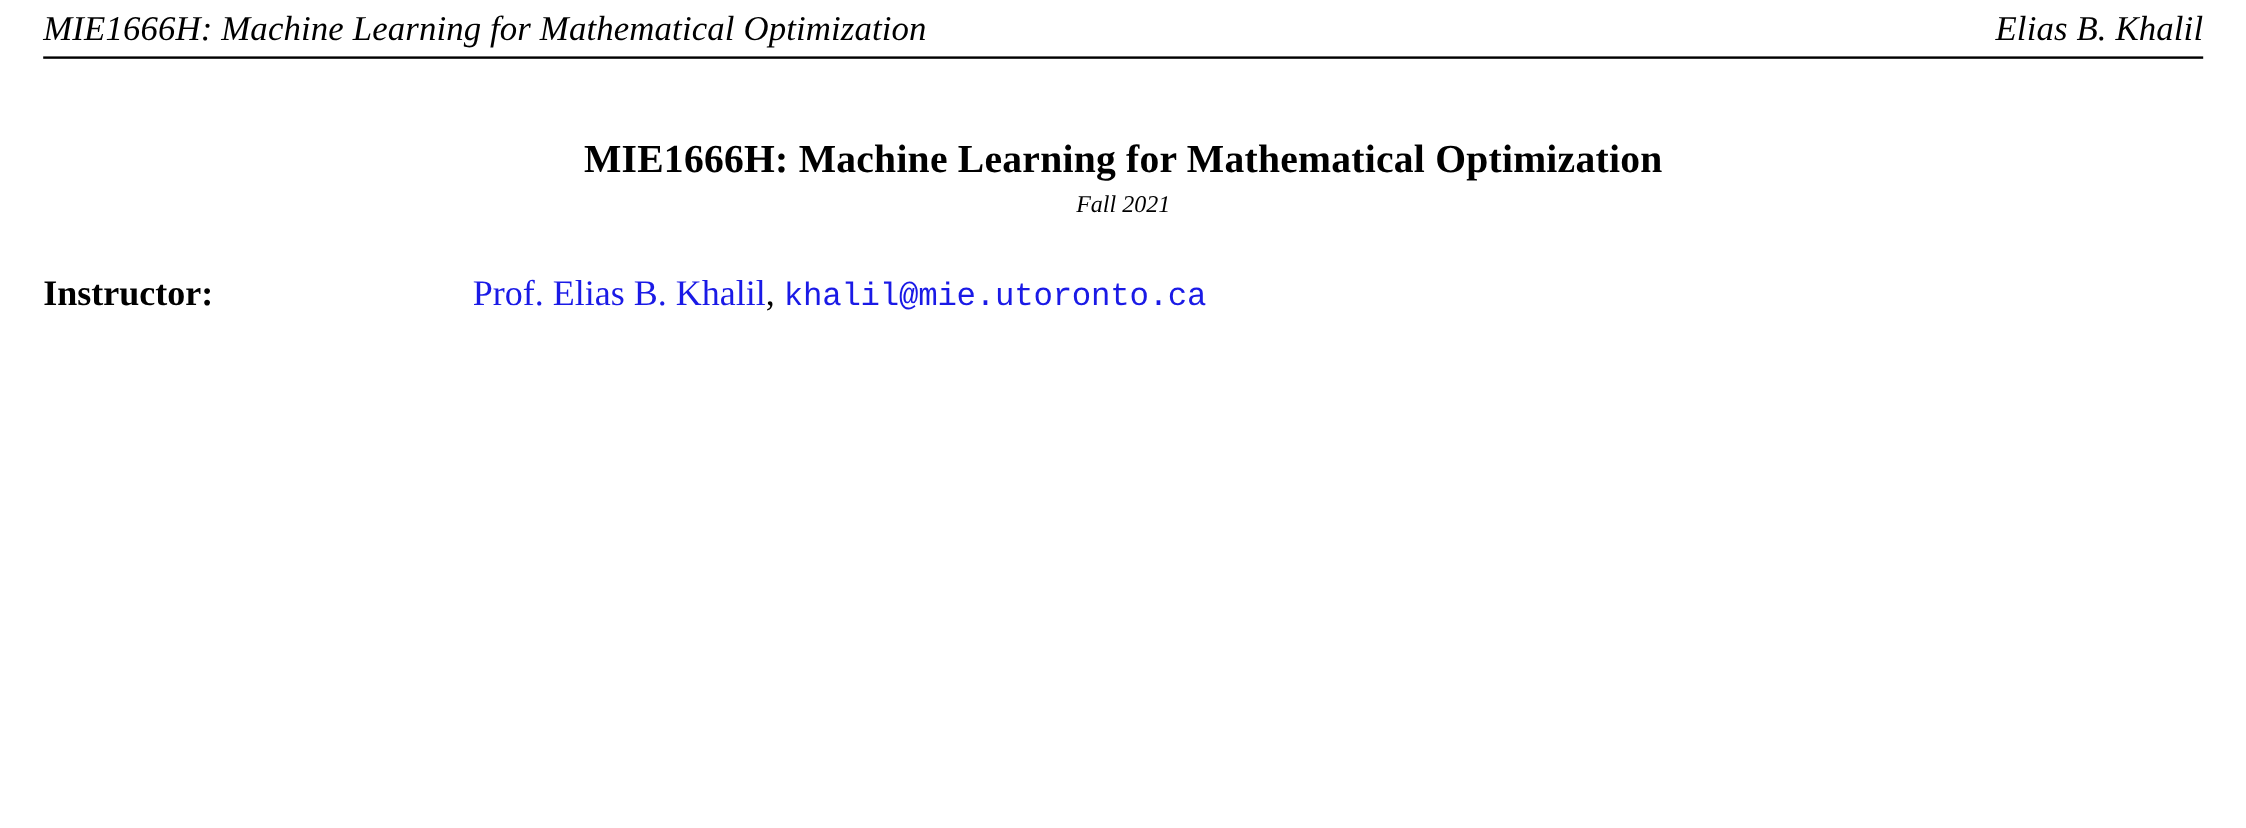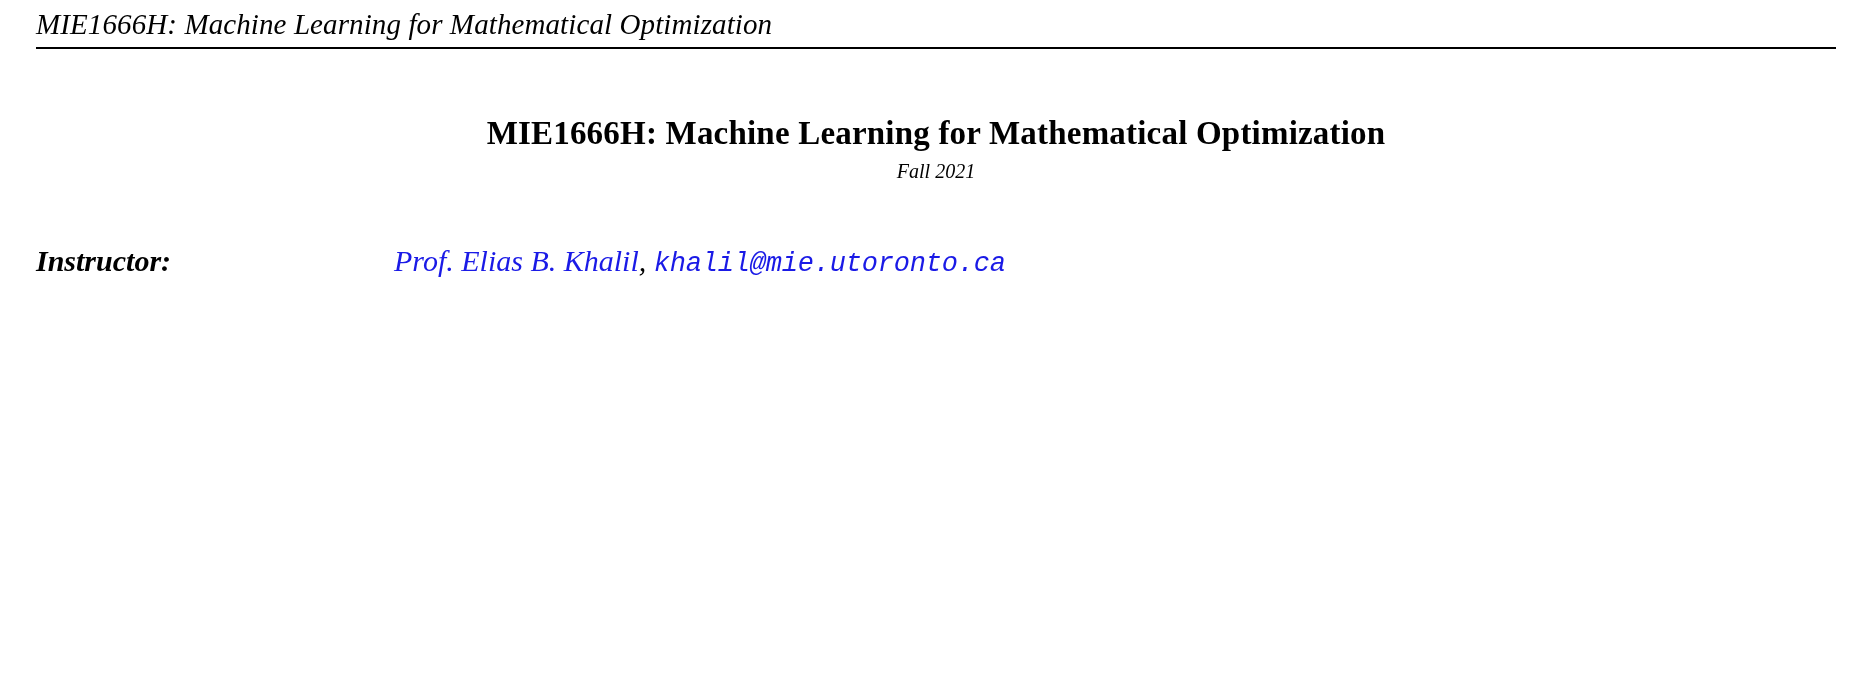--- a/index.html
+++ b/index.html
@@ -56,24 +56,23 @@
     letter-spacing: 0.2px;
   }
   .doc-subtitle {
     font-style: italic;
     font-size: 20px;
     margin-top: 8px;
   }
 
   
   .info {
-    margin-top: 60px;
+    margin-top: 44px;
     margin-left: 36px;
     border-collapse: collapse;
-    font-style: italic;
   }
   .info td {
     vertical-align: baseline;
     padding: 0 0 24px 0;
     font-size: 30px;
     line-height: 1.18;
   }
   .info td.label {
     font-weight: bold;
     white-space: nowrap;
@@ -96,20 +95,21 @@
     letter-spacing: -0.2px;
   }
 </style>
 </head>
 <body>
 
 <div class="page">
 
   <div class="runhead">
     <span class="left">MIE1666H: Machine Learning for Mathematical Optimization</span>
+    <span class="right">Elias B. Khalil</span>
   </div>
   <div class="rule"></div>
 
   <div class="titleblock">
     <div class="doc-title">MIE1666H: Machine Learning for Mathematical Optimization</div>
     <div class="doc-subtitle">Fall 2021</div>
   </div>
 
   <table class="info">
     <tbody>

